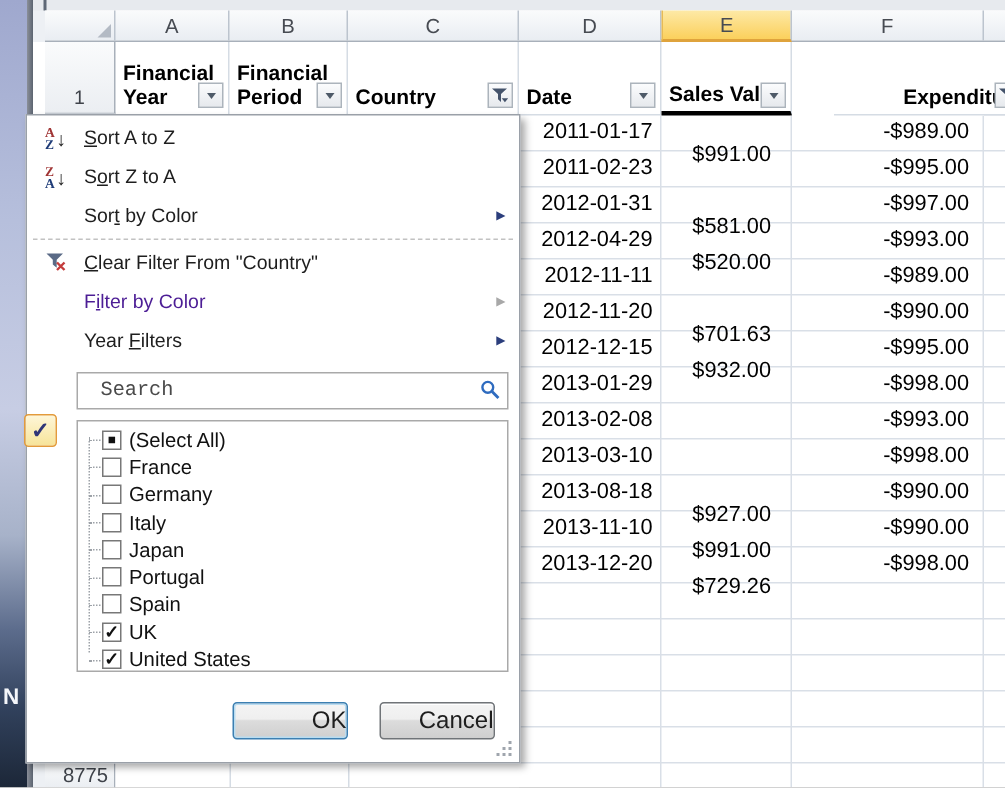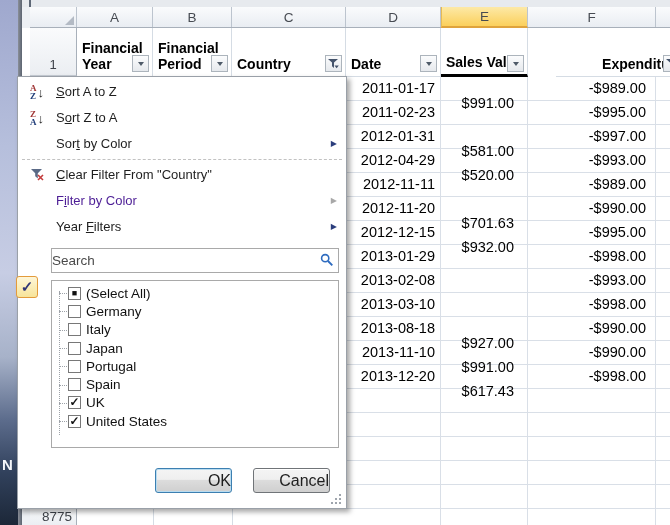--- a/index.html
+++ b/index.html
@@ -70,22 +70,22 @@
   .menu-item.disabled .mi-label { color:#4c1d95; }
   .menu-item.disabled .mi-arrow { color:#A8A8A8; }
   .menu-sep { height:0; border-top:1px dashed #C2C2C2; margin:2px 4px; }
   .sort-ic { display:flex; align-items:center; }
   .sort-ic .letters { display:flex; flex-direction:column; font-family:"Liberation Serif",serif;
     font-weight:bold; font-size:9px; line-height:8px; }
   .sort-ic .arrow { font-size:13px; color:#222; margin-left:1px; }
   .lt-top { color:#A03535; } .lt-bot { color:#1F3C78; }
 
   .search-wrap { position:absolute; left:33px; top:171px; width:288px; height:25px; }
-  .search-wrap input { width:100%; height:100%; border:1px solid #A9A9A9; padding:0 22px 0 0;
-    font-family:Liberation Sans, sans-serif; font-size:13.5px; color:#333; outline:none; }
+  .search-wrap input { width:100%; height:100%; border:1px solid #A9A9A9; padding:0 22px 0 15px;
+    font-family:Liberation Mono, monospace; font-size:13.5px; color:#333; outline:none; }
   .search-wrap input::placeholder { color:#4A4A4A; opacity:1; }
   .search-wrap svg { position:absolute; right:5px; top:5px; }
 
   .flist { position:absolute; left:33px; top:203px; width:288px; height:168px; border:1px solid #A9A9A9;
     padding-top:3px; overflow:hidden; }
   .flist::before { content:''; position:absolute; left:7px; top:10px; bottom:12px; border-left:1px dotted #9DA2A8; }
   .tree-row { position:relative; height:18.3px; display:flex; align-items:center; padding-left:16px; }
   .tree-row::after { content:''; position:absolute; left:7px; top:50%; width:8px; border-top:1px dotted #9DA2A8; }
   .cbox { width:13px; height:13px; border:1px solid #787878; background:#fff; display:flex;
     align-items:center; justify-content:center; flex:none; }
@@ -249,21 +249,21 @@
           <span class="c-sales">$927.00</span>
           <span class="c-exp">-$990.00</span>
         </div>
         <div class="drow">
           <span class="c-date">2013-11-10</span>
           <span class="c-sales">$991.00</span>
           <span class="c-exp">-$990.00</span>
         </div>
         <div class="drow">
           <span class="c-date">2013-12-20</span>
-          <span class="c-sales">$617.43</span>
+          <span class="c-sales">$729.26</span>
           <span class="c-exp">-$998.00</span>
         </div>
         <div class="drow"></div>
         <div class="drow"></div>
         <div class="drow"></div>
         <div class="drow"></div>
         <div class="drow"></div>
         <div class="drow"></div>
       </div>
     <div class="vl" style="left:94px;"></div>
@@ -340,20 +340,24 @@
       </svg>
     </div>
 
     <div class="flist" id="filter-list">
         <div class="tree-row">
           <span class="cbox indeterminate">■</span>
           <span class="lbl">(Select All)</span>
         </div>
         <div class="tree-row">
           <span class="cbox unchecked"></span>
+          <span class="lbl">France</span>
+        </div>
+        <div class="tree-row">
+          <span class="cbox unchecked"></span>
           <span class="lbl">Germany</span>
         </div>
         <div class="tree-row">
           <span class="cbox unchecked"></span>
           <span class="lbl">Italy</span>
         </div>
         <div class="tree-row">
           <span class="cbox unchecked"></span>
           <span class="lbl">Japan</span>
         </div>

